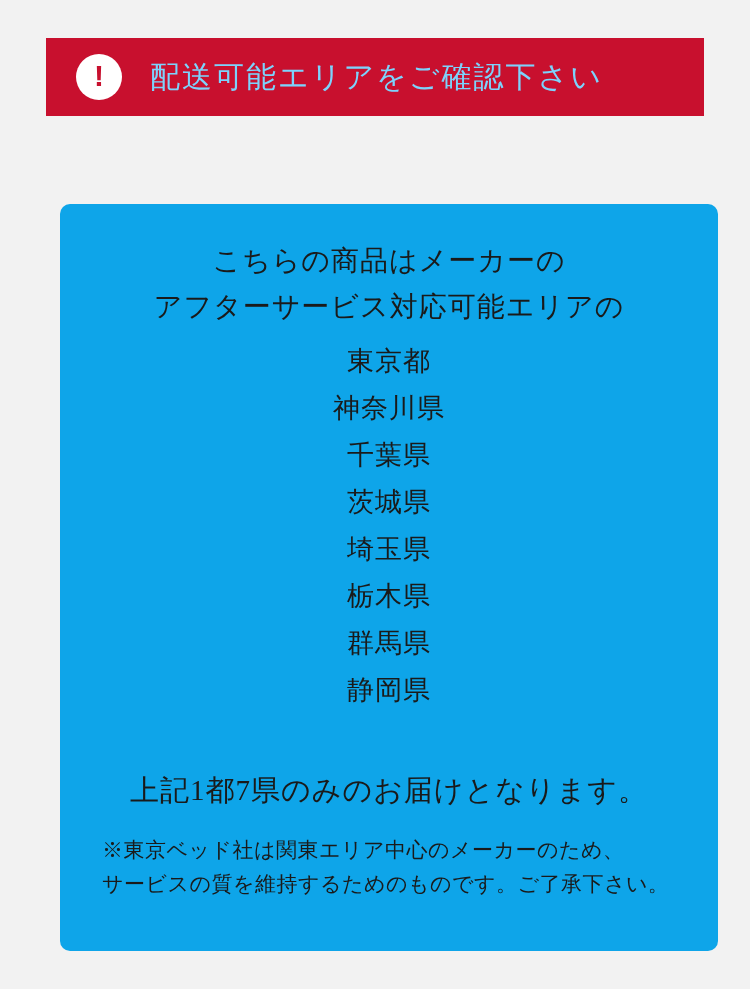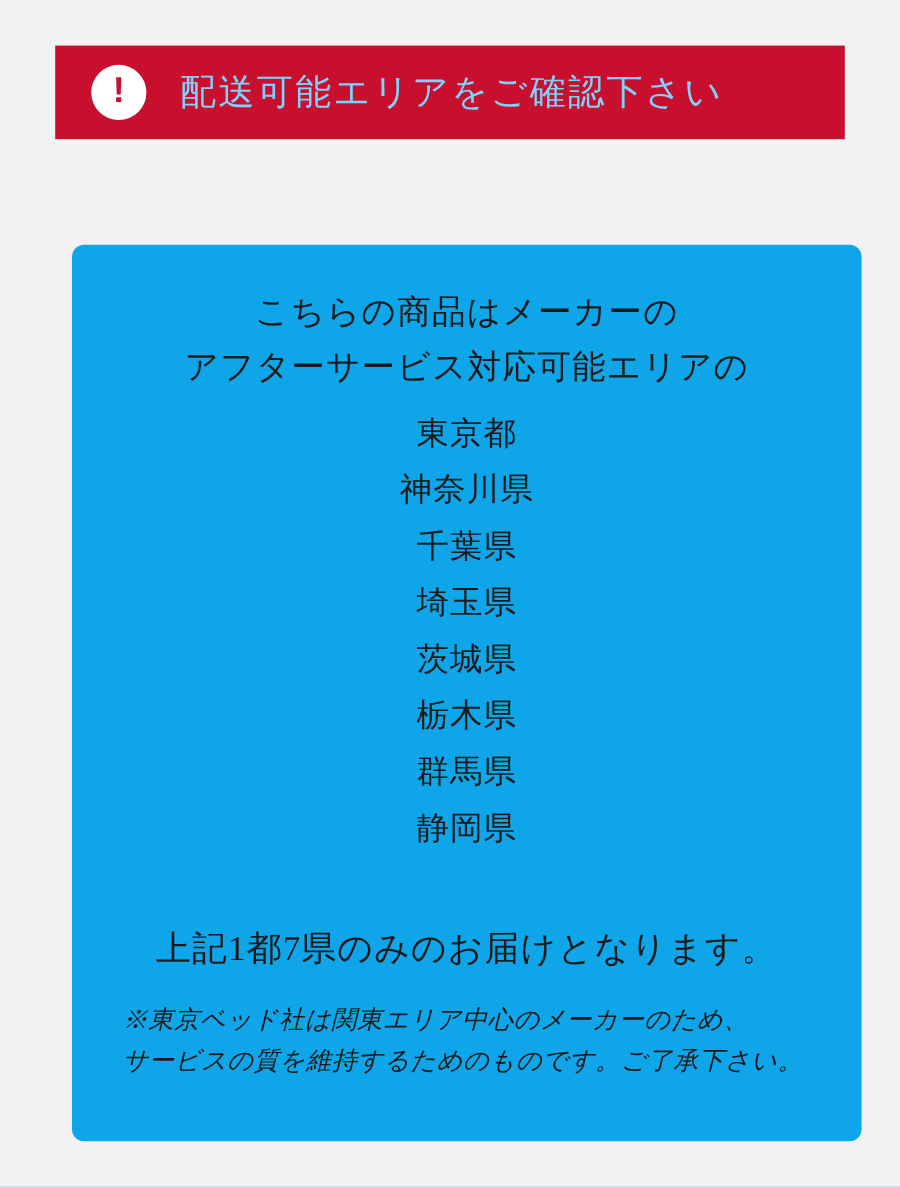--- a/index.html
+++ b/index.html
@@ -107,21 +107,20 @@
     white-space: nowrap;
   }
 
   .note {
     margin: 22px 0 0 0;
     font-size: 21px;
     line-height: 34px;
     letter-spacing: 0.5px;
     text-align: left;
     padding-left: 8px;
-    font-style: italic;
   }
   .note .note-line {
     display: block;
     white-space: nowrap;
   }
 </style>
 </head>
 <body>
 
 <div class="page">
@@ -137,22 +136,22 @@
 
     <p class="lead">
       <span class="lead-line">こちらの商品はメーカーの</span>
       <span class="lead-line">アフターサービス対応可能エリアの</span>
     </p>
 
     <ul class="area-list">
       <li>東京都</li>
       <li>神奈川県</li>
       <li>千葉県</li>
+      <li>茨城県</li>
       <li>埼玉県</li>
-      <li>茨城県</li>
       <li>栃木県</li>
       <li>群馬県</li>
       <li>静岡県</li>
     </ul>
 
     <p class="summary">上記1都7県のみのお届けとなります。</p>
 
     <p class="note">
       <span class="note-line">※東京ベッド社は関東エリア中心のメーカーのため、</span>
       <span class="note-line">サービスの質を維持するためのものです。ご了承下さい。</span>

